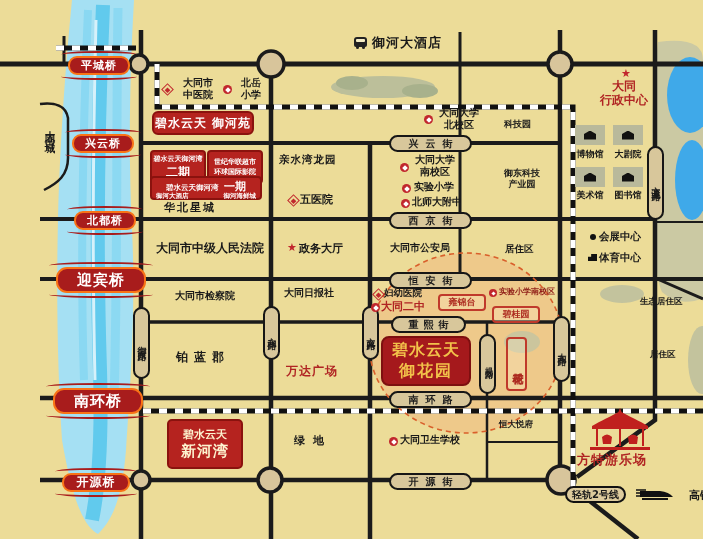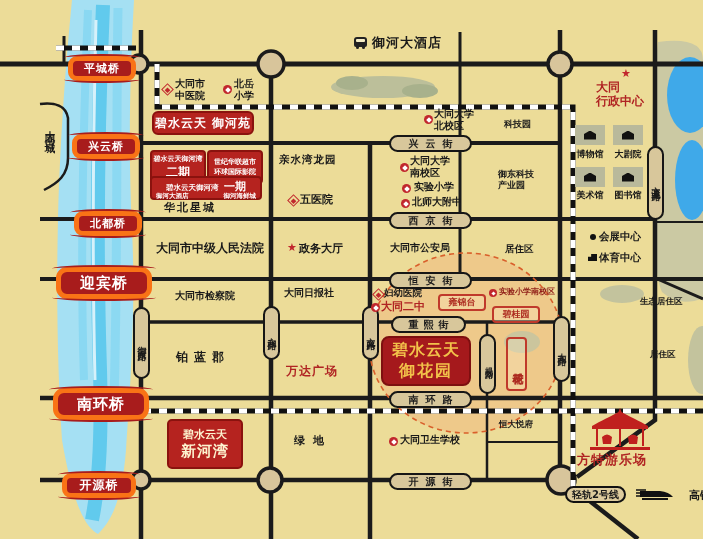--- a/index.html
+++ b/index.html
@@ -4,32 +4,32 @@
 <style>
   html,body{margin:0;padding:0;background:#d8d8d8;}
   #map{
     position:relative;width:703px;height:539px;overflow:hidden;
     background:#ecdc98;
     font-family:"DejaVu Sans","Liberation Sans",sans-serif;
     color:#1a1a1a;
   }
   #map svg.base{position:absolute;left:0;top:0;}
   .lbl{position:absolute;font-weight:700;font-size:10px;line-height:1.2;white-space:nowrap;}
-  .ctr{text-align:left;white-space:normal;}
+  .ctr{text-align:center;white-space:normal;font-family:Liberation Mono, monospace;}
   .red{color:#b02423;}
   .darkred{color:#8f1d17;}
   .sp1{letter-spacing:1px;} .sp2{letter-spacing:2px;} .sp6{letter-spacing:6px;} .sp8{letter-spacing:8px;}
   .vtext{writing-mode:vertical-rl;text-orientation:upright;}
   
   .pill{position:absolute;background:#d8c79b;border:2px solid #161616;border-radius:10px;
         display:flex;align-items:center;justify-content:center;font-weight:700;}
   .pill-h{height:13px;width:72px;font-size:10px;letter-spacing:7px;padding-left:7px;}
   .pill-v{width:13px;font-size:9px;letter-spacing:2px;writing-mode:vertical-rl;text-orientation:upright;padding:3px 0;}
   
-  .bridge{position:absolute;background:#a81c1c;border:5px solid #f97316;color:#fff;border-radius:9px;
+  .bridge{position:absolute;background:#a81c1c;border:2px solid #f97316;color:#fff;border-radius:9px;
           display:flex;align-items:center;justify-content:center;font-weight:700;font-size:11px;
           height:15px;width:58px;letter-spacing:1px;}
   .bridge.big{height:22px;width:86px;font-size:15px;border-radius:11px;}
   .bridge::before,.bridge::after{content:"";position:absolute;left:-9px;right:-9px;height:5px;
           border-top:2px solid #a81c1c;border-radius:60%;}
   .bridge::before{top:-7px;} .bridge::after{bottom:-7px;transform:scaleY(-1);}
   
   .redbox{position:absolute;background:#b5231f;border:2px solid #8a120e;border-radius:6px;color:#fff;
           text-align:center;display:flex;flex-direction:column;justify-content:center;font-weight:700;}
   .gold{color:#f2c24a;}

